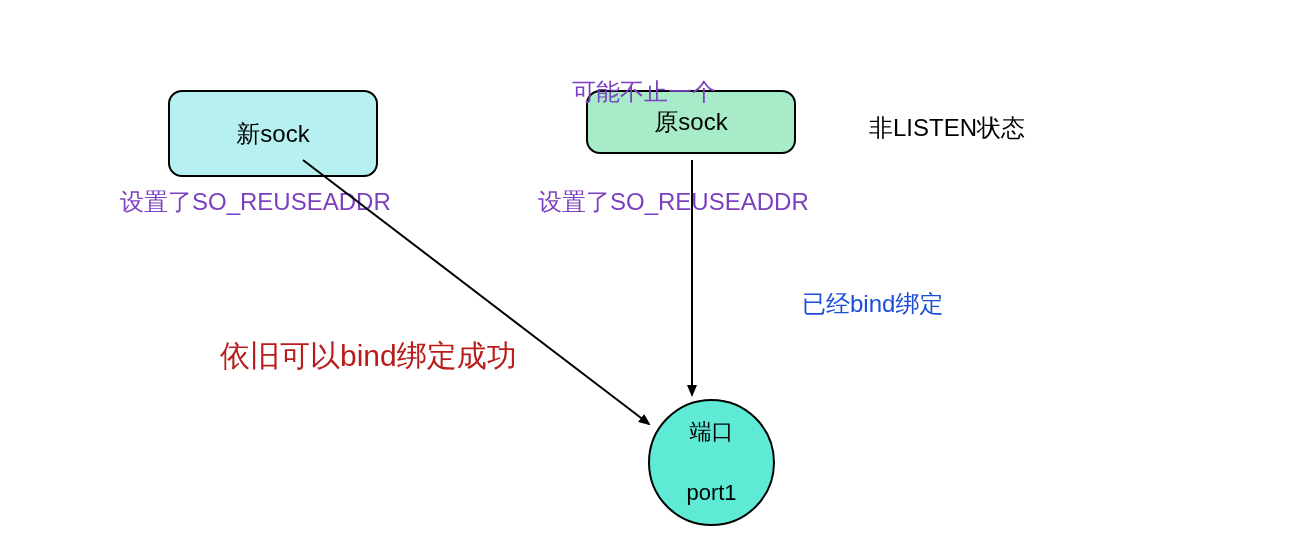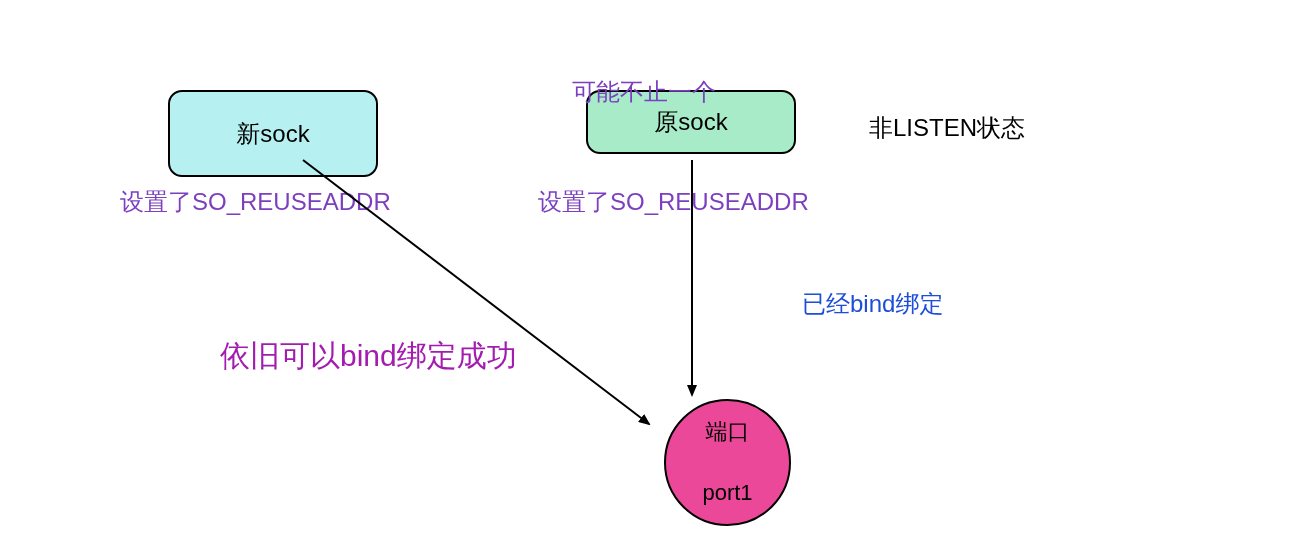--- a/index.html
+++ b/index.html
@@ -34,40 +34,40 @@
       line-height: 1.3;
     }
     .label {
       position: absolute;
       font-size: 24px;
       white-space: nowrap;
     }
     .label-purple { color: #7b3fbf; }
     .label-black { color: #000; }
     .label-blue { color: #1d4ed8; }
-    .label-bigblue { color: #a21caf; font-size: 30px; }
+    .label-bigblue { color: #b91c1c; font-size: 30px; }
     svg.connector {
       position: absolute;
       top: 0; left: 0;
       width: 1314px; height: 546px;
       pointer-events: none;
     }
   </style>
 </head>
 <body>
 
 <div class="node-box" style="left:168px; top:90px; width:210px; height:87px; background:#b6f0f0;">
   <span>新sock</span>
 </div>
 
 <div class="node-box" style="left:586px; top:90px; width:210px; height:64px; background:#a7ebc9;">
   <span>原sock</span>
 </div>
 
-<div class="node-circle" style="left:664px; top:399px; width:127px; height:127px; background:#ec4899;gap:32px;">
+<div class="node-circle" style="left:648px; top:399px; width:127px; height:127px; background:#5eead4;gap:32px;">
   <span>端口</span>
   <span>port1</span>
 </div>
 
 <div class="label label-purple" style="left:572px; top:42px;margin-top:34px;">
   <span>可能不止一个</span>
 </div>
 
 <div class="label label-black" style="left:830px; top:112px;margin-left:39px;">
   <span>非LISTEN状态</span>

